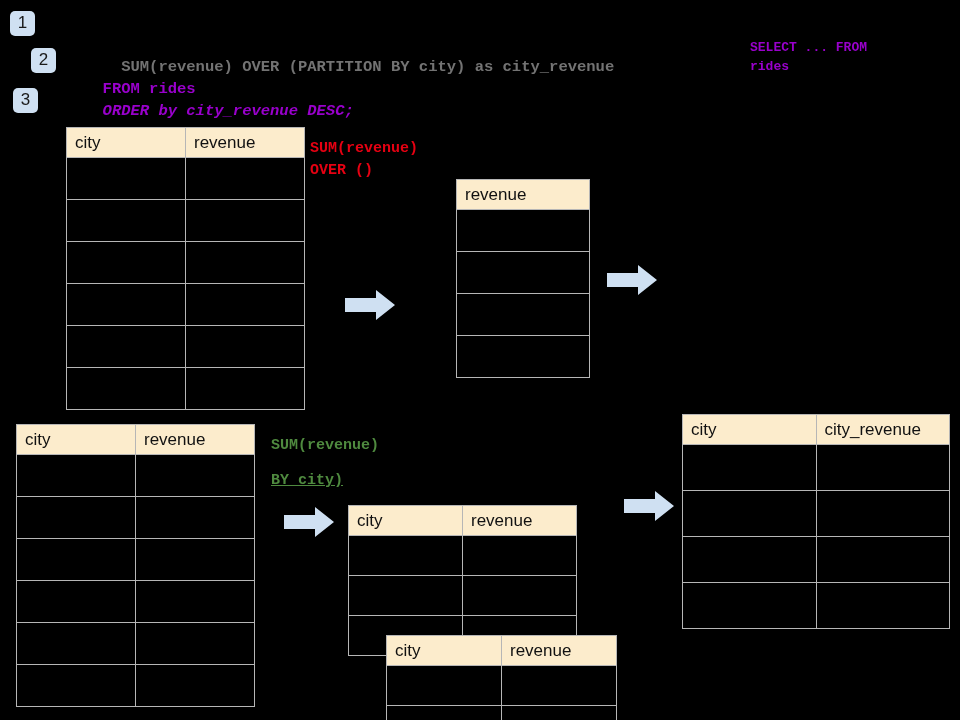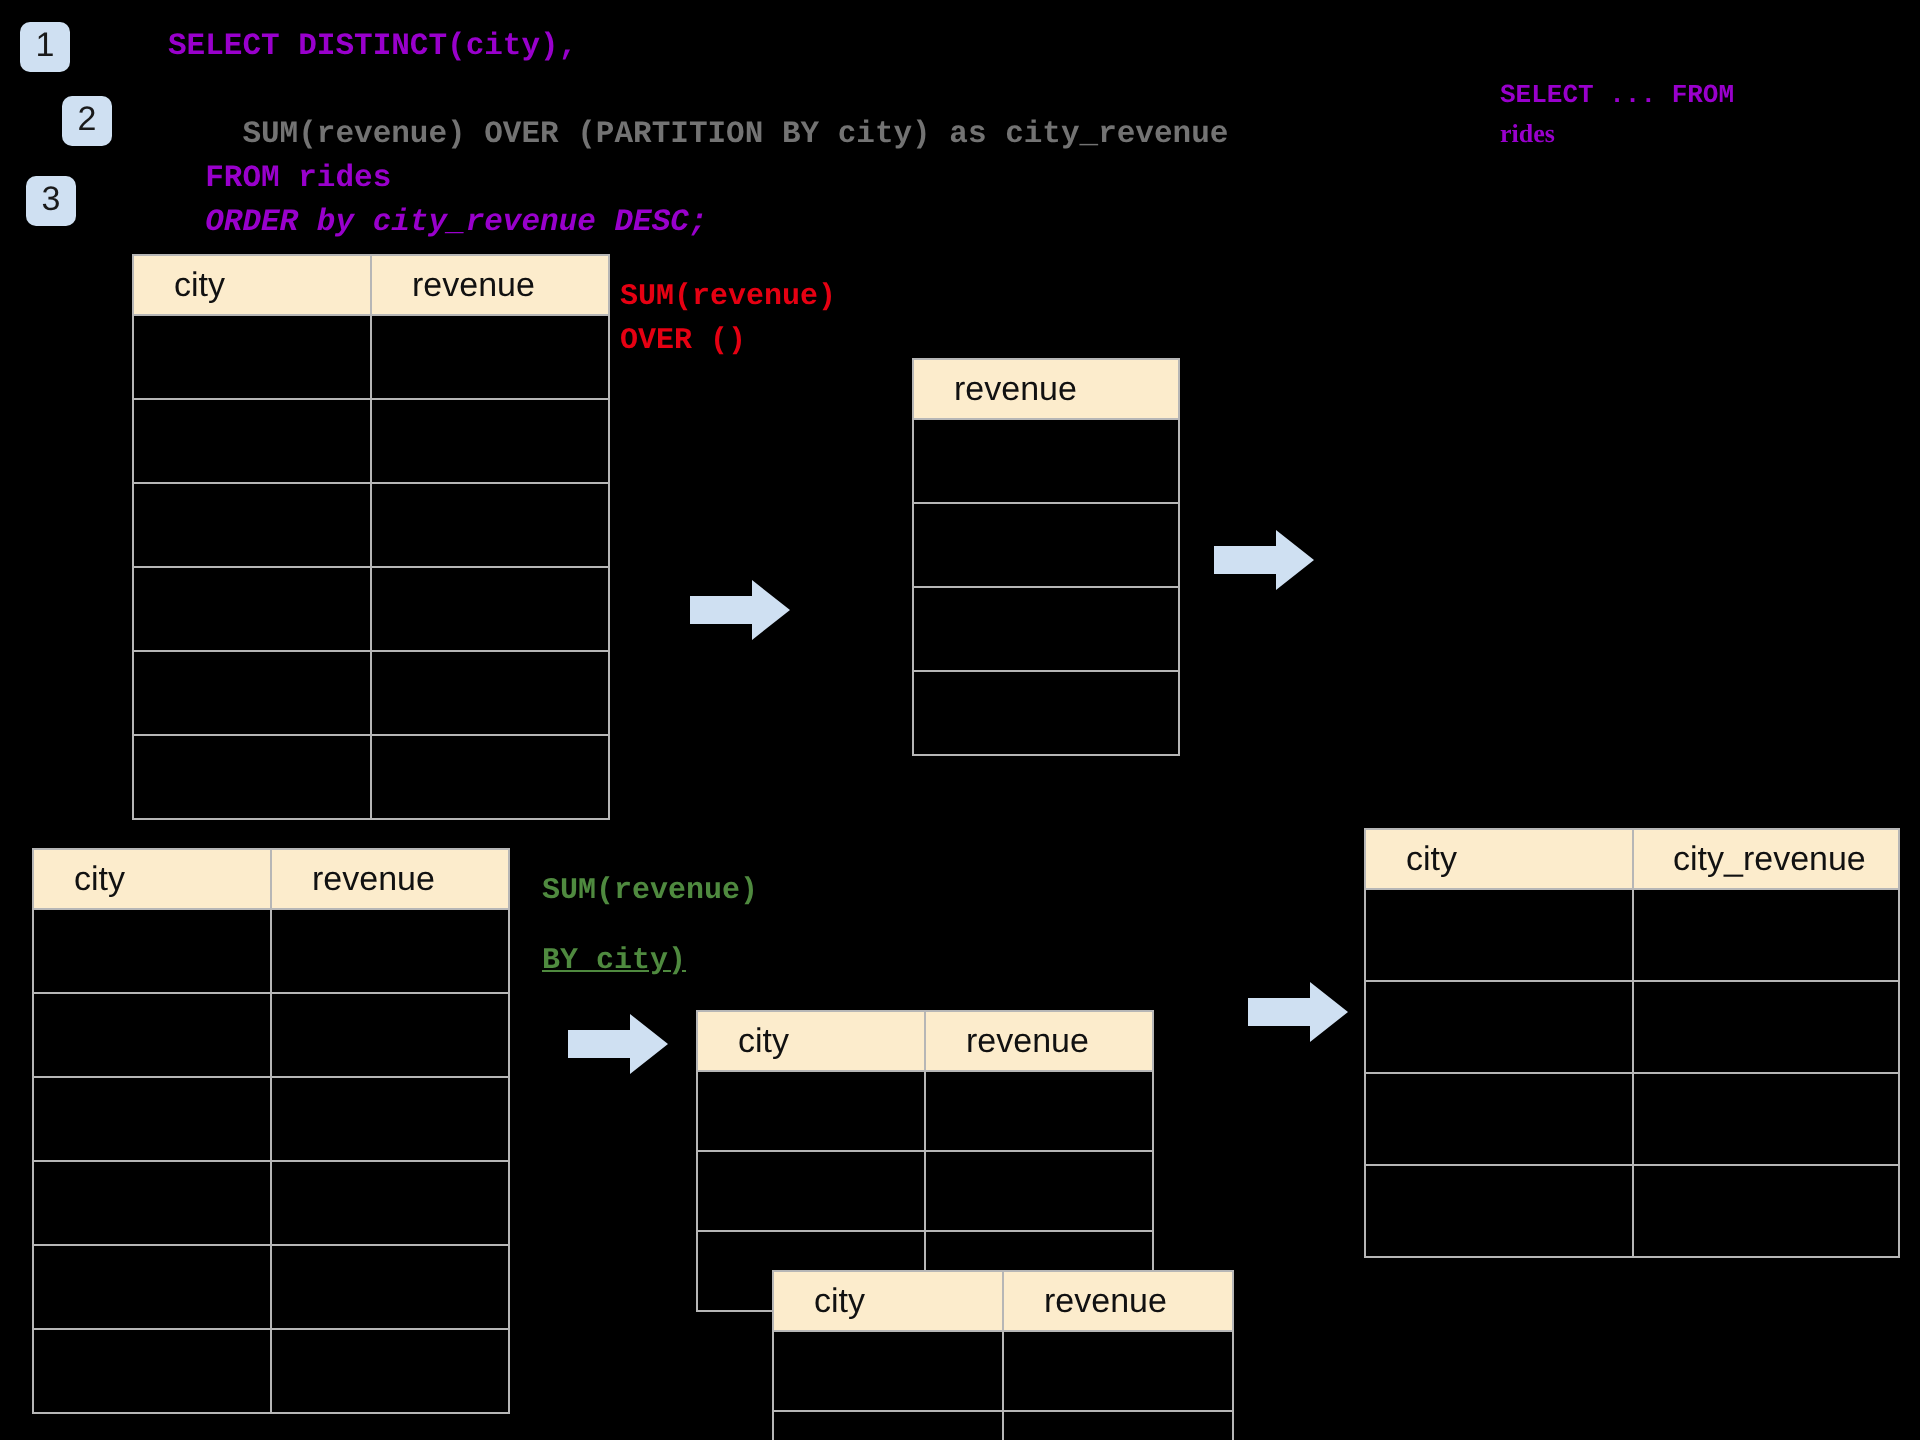--- a/index.html
+++ b/index.html
@@ -80,21 +80,21 @@
     padding: 0;
     margin: 0;
   }
   .tbl th {
     background: #fceccc;
     color: #111111;
     font-family: "Liberation Sans", sans-serif;
     font-weight: normal;
     font-size: 17px;
     text-align: left;
-    padding: 4px 0 4px 20px;
+    padding: 4px 0 4px 8px;
     height: 30px;
     box-sizing: border-box;
   }
   .tbl td {
     background: #000000;
   }
 
   
   .arrow {
     position: absolute;
@@ -102,27 +102,26 @@
 </style>
 </head>
 <body>
 
 <div id="canvas">
 
   <div class="badge" style="left:10px; top:11px;">1</div>
   <div class="badge" style="left:31px; top:48px;">2</div>
   <div class="badge" style="left:13px; top:88px;">3</div>
 
-  <div class="sql sql-purple" style="left:84px; top:12px;">SELECT DISTINCT(city),</div>
   <div class="sql sql-green" style="left:84px; top:56px;">    SUM(revenue) OVER (PARTITION BY city) as city_revenue</div>
   <div class="sql sql-purple" style="left:84px; top:78px;">  FROM rides</div>
   <div class="sql sql-purple" style="left:84px; top:100px;font-style:italic;">  ORDER by city_revenue DESC;</div>
 
   <div class="sql-side" style="left:750px; top:38px;text-align:center;">SELECT ... FROM</div>
-  <div class="sql-side" style="left:750px; top:57px;font-family:Liberation Serif, serif;">rides</div>
+  <div class="sql-side" style="left:750px; top:57px;">rides</div>
 
   <div class="annot annot-red" style="left:310px; top:138px;">SUM(revenue)</div>
   <div class="annot annot-red" style="left:310px; top:160px;">OVER ()</div>
 
   <div class="annot annot-green" style="left:271px; top:435px;">SUM(revenue)</div>
   <div class="annot annot-green" style="left:271px; top:470px;text-decoration:underline;">BY city)</div>
 
   <table class="tbl" style="left:66px; top:127px; width:239px;">
     <colgroup>
         <col style="width:50%">

